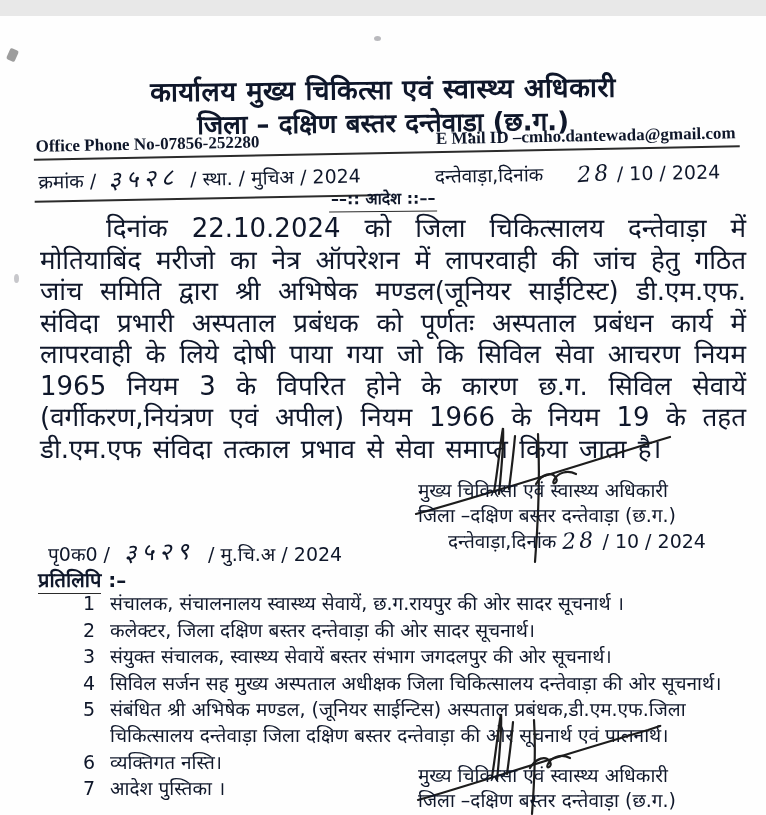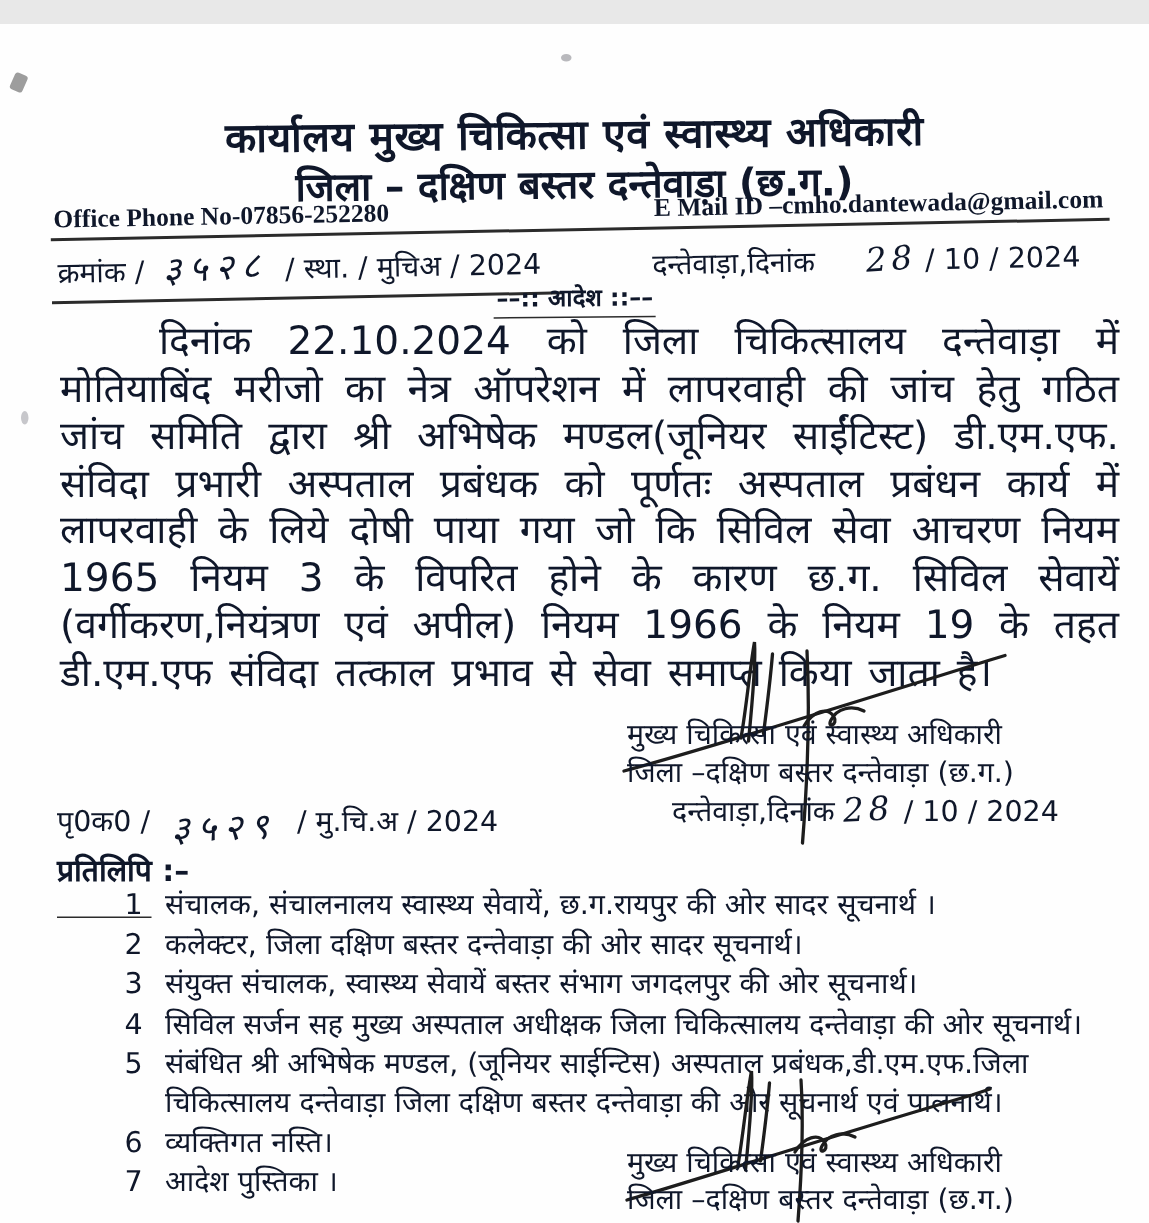--- a/index.html
+++ b/index.html
@@ -99,29 +99,29 @@
   }
   .sig-block.first{top:462px;}
   .sig-block.last{top:747px;}
   .sig-date{margin-left:30px;display:flex;align-items:baseline;gap:6px;}
   .sig-svg{position:absolute;pointer-events:none;}
   .sig-svg.first{left:408px;top:398px;}
   .sig-svg.last{left:412px;top:686px;}
   .sig-svg path{stroke:#1d1d1d;stroke-width:2.2;fill:none;stroke-linecap:round;}
   
   .endorse-row{
-    position:absolute;top:518px;left:38px;
-    display:flex;align-items:flex-start;gap:10px;
+    position:absolute;top:518px;left:48px;
+    display:flex;align-items:flex-end;gap:10px;
     font-size:19px;
   }
   .copies-heading{
     position:absolute;top:550px;left:38px;
     font-size:20px;font-weight:600;
   }
-  .copies-heading .u{border-bottom:1.5px solid #2b2b2b;padding-bottom:19px;}
+  .copies-heading .u{border-bottom:1.5px solid #2b2b2b;padding-bottom:1px;}
   .copies-list{
     position:absolute;top:574px;left:80px;right:30px;
     font-size:19px;line-height:26px;
   }
   .copy-item{display:flex;gap:12px;margin-bottom:0.5px;}
   .copy-no{width:18px;flex:0 0 auto;text-align:center;font-family:"DejaVu Sans", sans-serif;}
   .copy-text{flex:1;}
   
   .speck1{position:absolute;left:8px;top:33px;width:9px;height:12px;background:#4d4d4d;opacity:.55;transform:rotate(24deg);border-radius:2px;}
   .speck2{position:absolute;left:374px;top:20px;width:7px;height:5px;background:#b9b9bd;border-radius:50%;}

